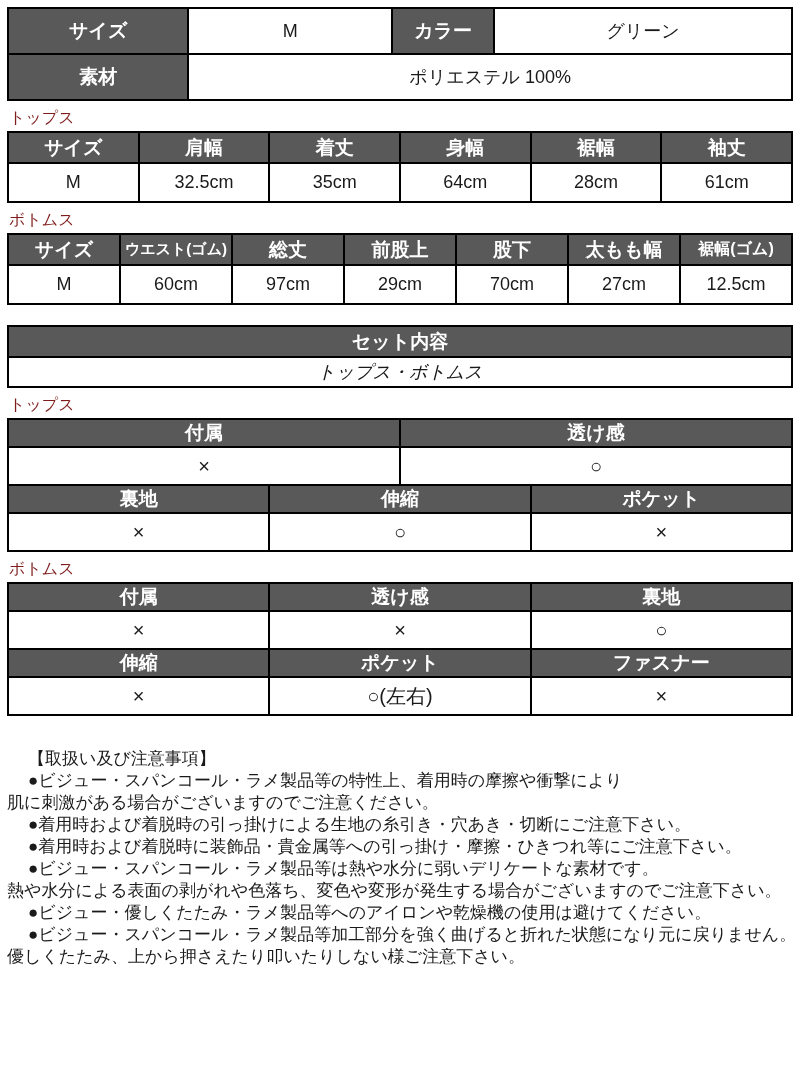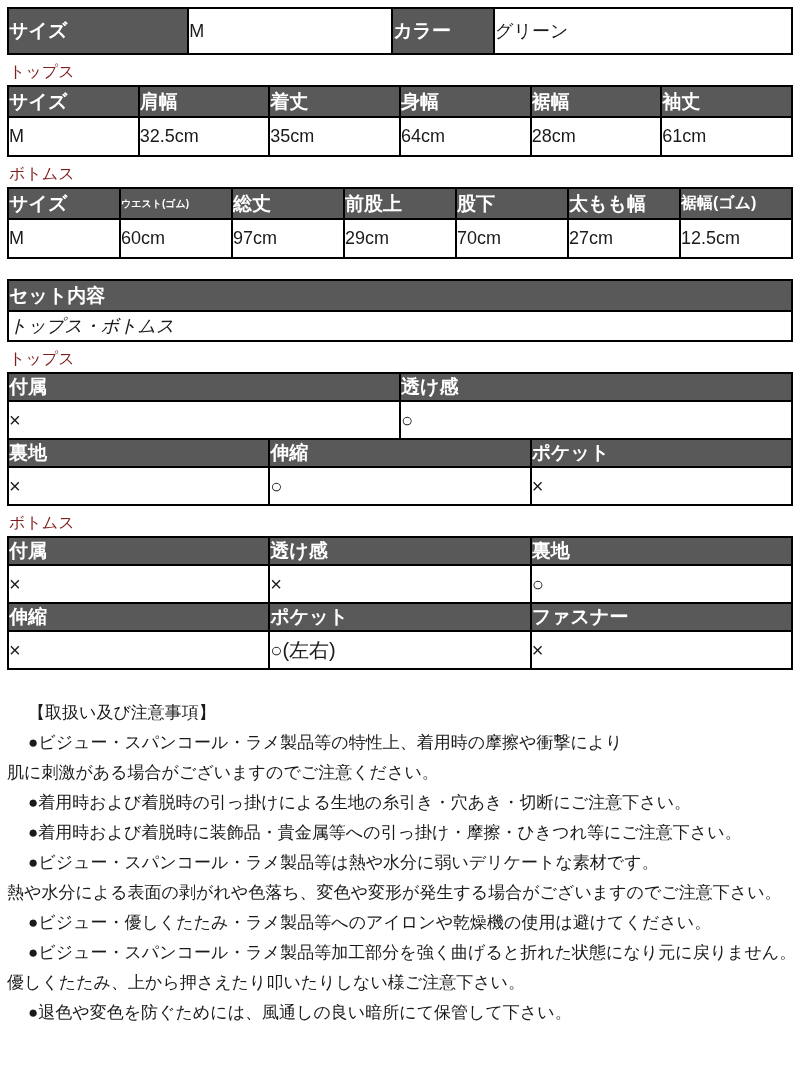--- a/index.html
+++ b/index.html
@@ -11,21 +11,21 @@
   }
   .page{padding:7px 7px 0 7px;}
 
   table{
     border-collapse:collapse;
     width:786px;
     table-layout:fixed;
   }
   th,td{
     border:2px solid #000;
-    text-align:left;
+    text-align:center;
     vertical-align:middle;
     padding:0;
     overflow:hidden;
     white-space:nowrap;
     margin-left:12px;
   }
   th{
     background:#595959;
     color:#ffffff;
     font-weight:bold;
@@ -35,21 +35,21 @@
     background:#ffffff;
     font-size:18px;
   }
 
   
   .spec1 tr{height:46px;}
 
   
   .measure tr.hrow{height:31px;}
   .measure tr.vrow{height:39px;}
-  th.c-sm{font-size:10px;}
+  th.c-sm{font-size:15px;}
   th.c-md{font-size:16px;}
 
   
   .setc tr.hrow{height:31px;}
   .setc tr.vrow{height:30px;font-style:italic;}
 
   
   .attr tr.hrow{height:23px;}
   .attr tr.vrow{height:38px;}
   .attr td{font-size:20px;}
@@ -61,41 +61,45 @@
     color:#7f1d1d;
   }
   .spacer-set{height:20px;}
 
   .notes{
     margin-top:32px;
     font-size:17px;
     line-height:22px;
     color:#1a1a1a;
   }
-  .notes div{white-space:nowrap;margin-top:8px;}
+  .notes div{white-space:nowrap;}
   .notes .ind{padding-left:21px;}
 </style>
 </head>
 <body>
 
 <div class="page">
 
   <table class="spec1">
     <colgroup>
         <col style="width:23%">
         <col style="width:26%">
         <col style="width:13%">
         <col style="width:38%">
       </colgroup>
     <tbody>
         <tr>
       <th>サイズ</th>
       <td>M</td>
       <th>カラー</th>
       <td>グリーン</td>
+    </tr>
+    <tr>
+      <th>素材</th>
+      <td colspan="3">ポリエステル 100%</td>
     </tr>
   </tbody>
     </table>
 
   <div class="section-label">トップス</div>
   <table class="measure">
     <tbody>
         <tr class="hrow">
       <th>サイズ</th>
       <th>肩幅</th>
@@ -219,16 +223,15 @@
     <div class="ind">【取扱い及び注意事項】</div>
     <div class="ind">●ビジュー・スパンコール・ラメ製品等の特性上、着用時の摩擦や衝撃により</div>
     <div>肌に刺激がある場合がございますのでご注意ください。</div>
     <div class="ind">●着用時および着脱時の引っ掛けによる生地の糸引き・穴あき・切断にご注意下さい。</div>
     <div class="ind">●着用時および着脱時に装飾品・貴金属等への引っ掛け・摩擦・ひきつれ等にご注意下さい。</div>
     <div class="ind">●ビジュー・スパンコール・ラメ製品等は熱や水分に弱いデリケートな素材です。</div>
     <div>熱や水分による表面の剥がれや色落ち、変色や変形が発生する場合がございますのでご注意下さい。</div>
     <div class="ind">●ビジュー・優しくたたみ・ラメ製品等へのアイロンや乾燥機の使用は避けてください。</div>
     <div class="ind">●ビジュー・スパンコール・ラメ製品等加工部分を強く曲げると折れた状態になり元に戻りません。</div>
     <div>優しくたたみ、上から押さえたり叩いたりしない様ご注意下さい。</div>
-    <div class="ind">●退色や変色を防ぐためには、風通しの良い暗所にて保管して下さい。</div>
   </div>
 
 </div>
 
 </body></html>

